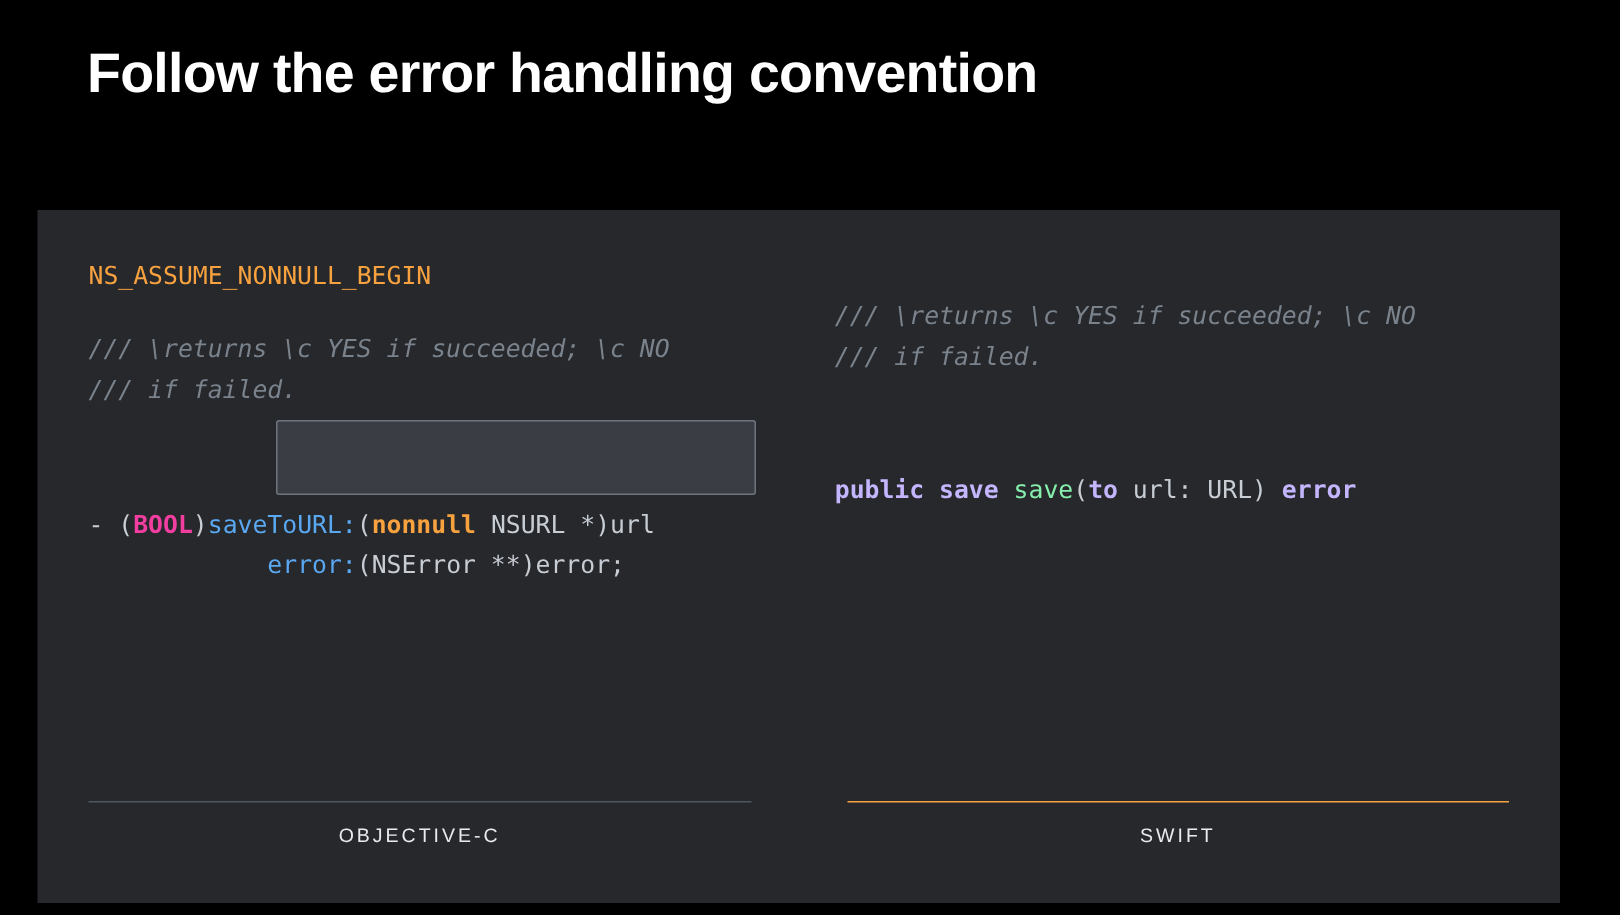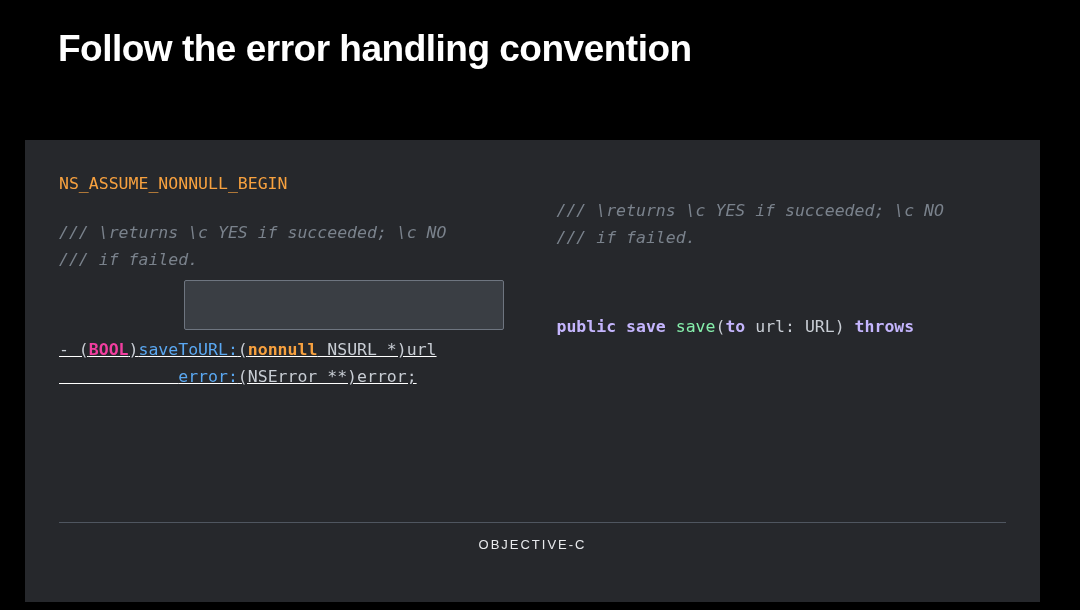--- a/index.html
+++ b/index.html
@@ -46,33 +46,33 @@
       position: absolute;
       left: 125px;
       top: 61px;
       width: 320px;
       height: 50px;
       background: #3a3e44;
       border: 1px solid #6e7580;
       border-radius: 2px;
     }
     .sig { margin-top: 62px; white-space: pre; }
-    .leftcol .sig { margin-top: 62px; text-decoration: underline; }
+    .leftcol .sig { margin-top: 62px; }
     .rightcol .sig { margin-top: 92px; }
     .tok-minus { color: #c8cdd4; }
     .tok-type-pink { color: #f23ea0; font-weight: 600; }
     .tok-method { color: #5aa8f2; }
     .tok-kw-orange { color: #f7a13f; font-weight: 600; }
     .tok-plain { color: #c8cdd4; }
     .tok-kw-pink { color: #c4b5fd; font-weight: 700; }
     .tok-func { color: #86efac; }
     .divider-row {
       position: absolute;
       left: 34px; right: 34px;
-      bottom: 50px;
+      bottom: 38px;
       display: flex;
       gap: 64px;
     }
     .divider {
       flex: 1;
       border-top: 1px solid #4f5660;
       padding-top: 14px;
       text-align: center;
       font-size: 13px;
       letter-spacing: 2px;
@@ -98,20 +98,21 @@
         <div class="highlight-cursor"></div>
         <div class="sig"><span class="tok-minus">- (</span><span class="tok-type-pink">BOOL</span><span class="tok-plain">)</span><span class="tok-method">saveToURL:</span><span class="tok-plain">(</span><span class="tok-kw-orange">nonnull</span><span class="tok-plain"> NSURL *)url</span>
 <span class="tok-plain">            </span><span class="tok-method">error:</span><span class="tok-plain">(NSError **)error;</span></div>
       </div>
     </div>
 
     <div class="code-col rightcol">
       <div style="height:27px"></div>
       <div class="comment">/// \returns \c YES if succeeded; \c NO</div>
       <div class="comment">///          if failed.</div>
-      <div class="sig" style="margin-top:62px"><span class="tok-kw-pink">public</span> <span class="tok-kw-pink">save</span> <span class="tok-func">save</span><span class="tok-plain">(</span><span class="tok-kw-pink">to</span><span class="tok-plain"> url: URL)</span> <span class="tok-kw-pink">throws</span></div>
+      <div class="sig" style="margin-top:62px"><span class="tok-kw-pink">public</span> <span class="tok-kw-pink">save</span> <span class="tok-func">save</span><span class="tok-plain">(</span><span class="tok-kw-pink">to</span><span class="tok-plain"> url: URL)</span> <span class="tok-kw-pink">error</span></div>
     </div>
   </div>
 
   <div class="divider-row">
     <div class="divider">OBJECTIVE-C</div>
+    <div class="divider divider-right">SWIFT</div>
   </div>
 </div>
 
 </body></html>

